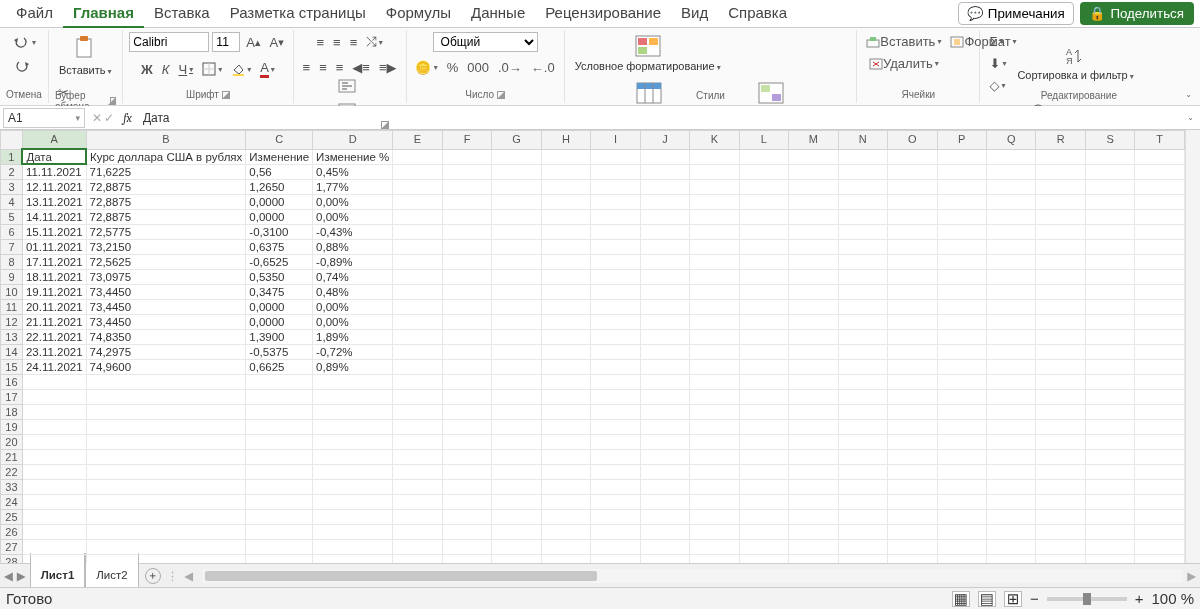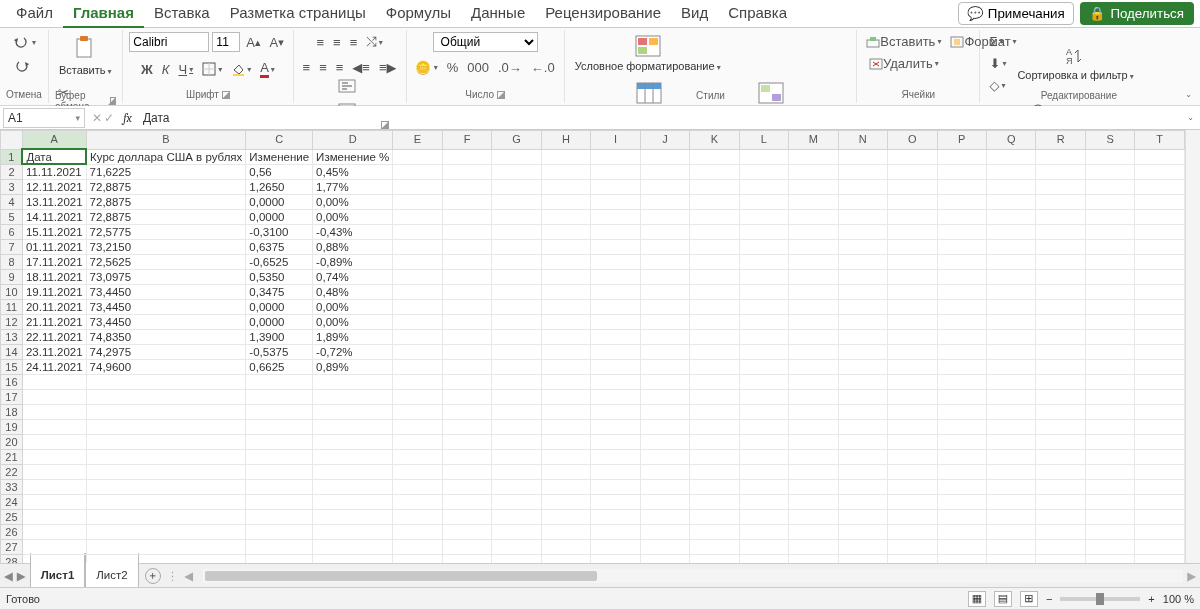--- a/index.html
+++ b/index.html
@@ -42,21 +42,21 @@
 .selcell{border:2px solid #2e7d32;background:#fff}
 .selhdr{background:#d6e8d5}
 .vscroll{width:15px;background:#f4f4f4;border-left:1px solid #ddd}
 .sheettabs{height:24px;display:flex;align-items:center;background:#f0f0f0;border-top:1px solid #ccc;font-size:11.5px}
 .navarrows{display:flex;padding:0 4px;gap:4px;color:#888}
 .sheet{padding:16px 10px;background:#fff;border:1px solid #bbb;border-bottom:none;border-top:none;cursor:pointer}
 .sheet.active{font-weight:600;border-bottom:2px solid #2e7d32}
 .addsheet{width:16px;height:16px;border:1px solid #aaa;border-radius:50%;display:flex;align-items:center;justify-content:center;margin-left:6px;cursor:pointer;font-size:11px}
 .hscroll{flex:1;height:14px;background:#f4f4f4;margin-left:10px;position:relative}
 .hscroll .thumb{position:absolute;left:2px;top:2px;height:10px;width:40%;background:#c8c8c8;border-radius:2px}
-.statusbar{height:22px;display:flex;align-items:center;background:#f3f3f3;border-top:1px solid #ccc;font-size:11px;padding:0 6px}
+.statusbar{height:22px;display:flex;align-items:center;background:#f3f3f3;border-top:1px solid #ccc;font-size:15px;padding:0 6px}
 .statusbar .right{margin-left:auto;display:flex;gap:8px;align-items:center}
 .viewbtn{width:18px;height:16px;border:1px solid #bbb;display:flex;align-items:center;justify-content:center;cursor:pointer;background:#fff}
 .slider{width:80px;height:4px;background:#d0d0d0;position:relative}
 .slider .th{width:8px;height:12px;background:#888;position:absolute;left:36px;top:-4px}
 svg{display:block}
 .chev{font-size:8px;color:#666}
 table{border-collapse:collapse;table-layout:fixed}
 .gridarea{flex:1;overflow:hidden}
 </style>
 </head>

